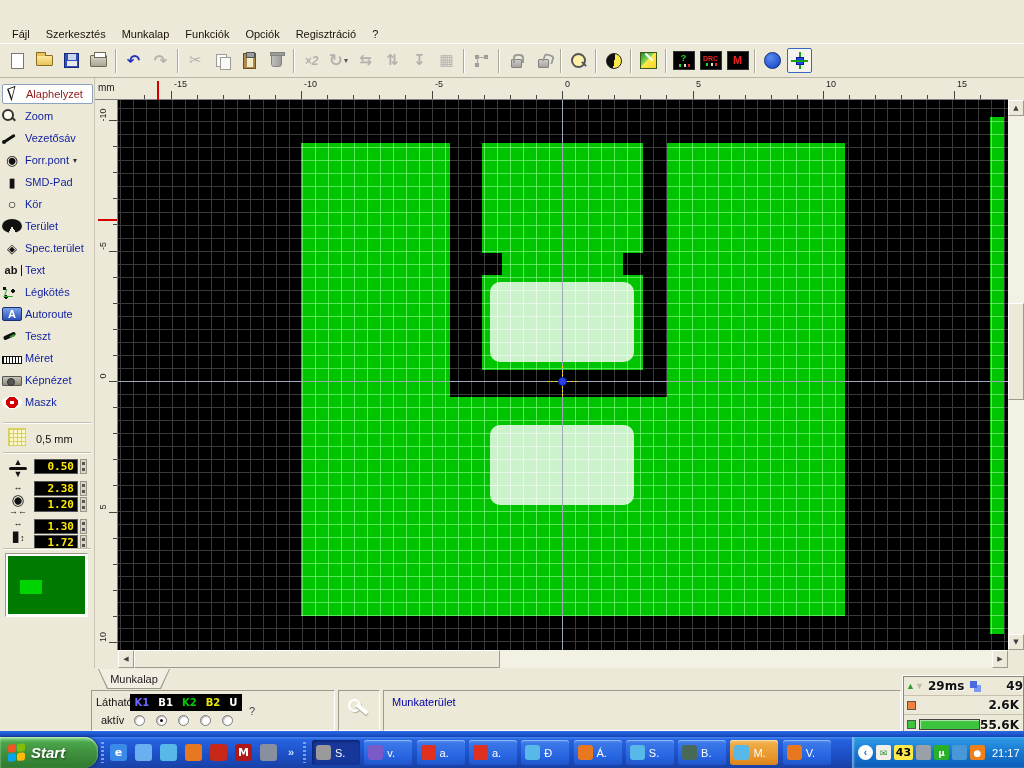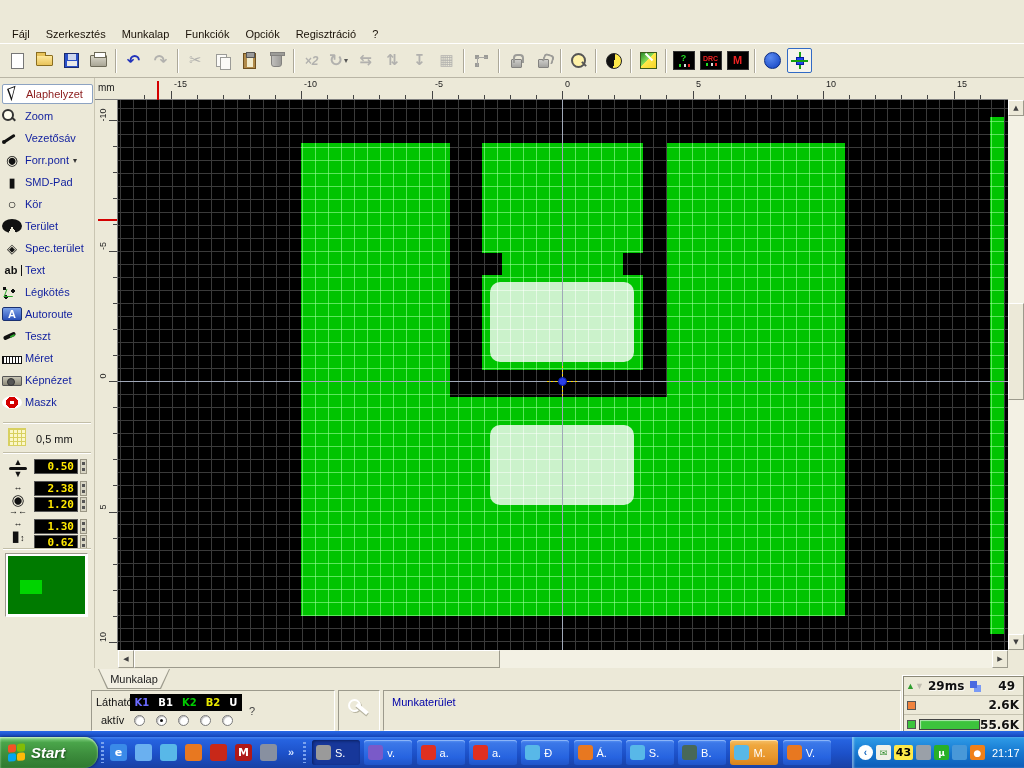--- a/index.html
+++ b/index.html
@@ -439,21 +439,21 @@
 
     <div class="vicon" style="top:441px">
         <span class="arr">↔</span>
         <span class="gl">▮<span style="font-size:9px">↕</span></span>
       </div>
     <div class="val-field" style="top:441px">1.30</div>
     <div class="val-spin" style="top:441px">
         <i></i>
         <i></i>
       </div>
-    <div class="val-field" style="top:457px">0.62</div>
+    <div class="val-field" style="top:457px">1.72</div>
     <div class="val-spin" style="top:457px">
         <i></i>
         <i></i>
       </div>
 
     <div class="sep-line" style="top:470px"></div>
     <div class="preview" style="top:475px">
       <div class="pv-board">
         <div class="pv-sel"></div>
       </div>
@@ -598,21 +598,21 @@
     <div class="panel" style="left:383px;width:518px">
       <div class="ws-label">Munkaterület</div>
     </div>
 
     <div class="overlay">
       <div class="ov-row">
         <span class="ov-arrows"><span class="up">▲</span><span class="dn">▼</span></span>
         <span class="ov-num" style="margin-left:8px">29ms</span>
         <span class="ov-blocks"></span>
         <span class="ov-fill"></span>
-        <span class="ov-num" style="margin-right:8px">49</span>
+        <span class="ov-num" style="margin-right:0">49</span>
       </div>
       <div class="ov-row">
         <span class="ov-sq orange"></span>
         <span class="ov-fill"></span>
         <span class="ov-num" style="margin-right:4px">2.6K</span>
       </div>
       <div class="ov-row">
         <span class="ov-sq green"></span>
         <span class="ov-bar"></span>
         <span class="ov-fill"></span>

